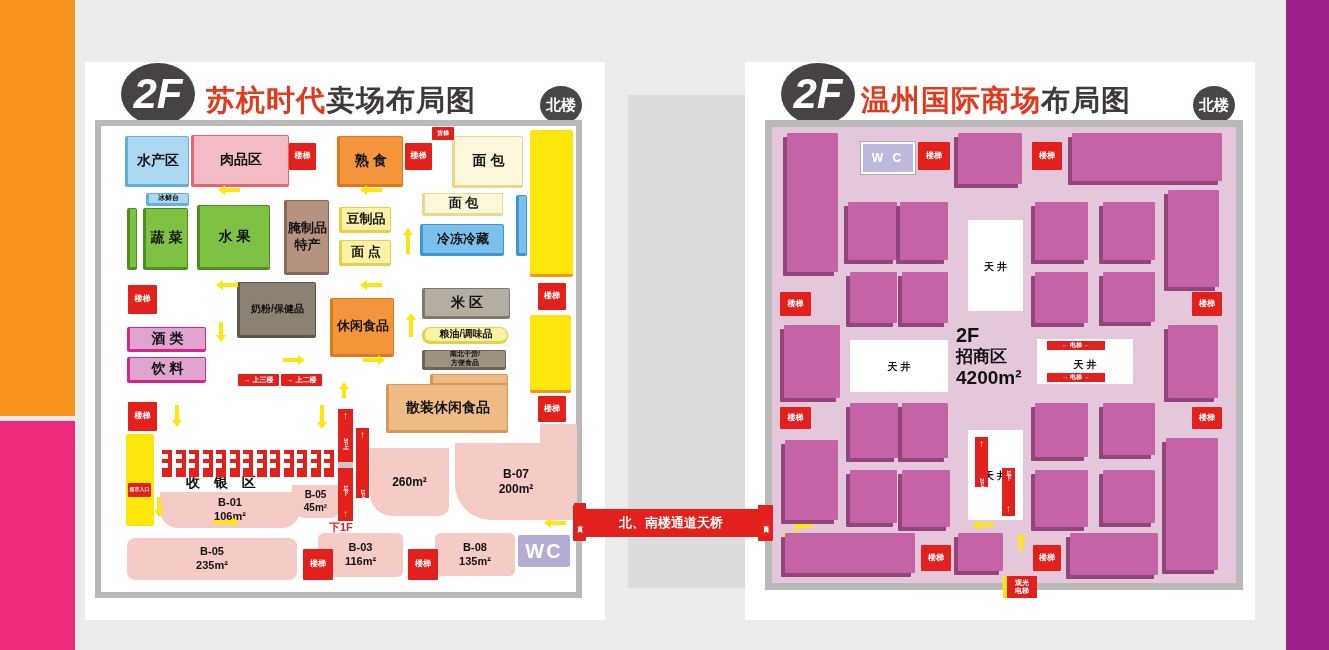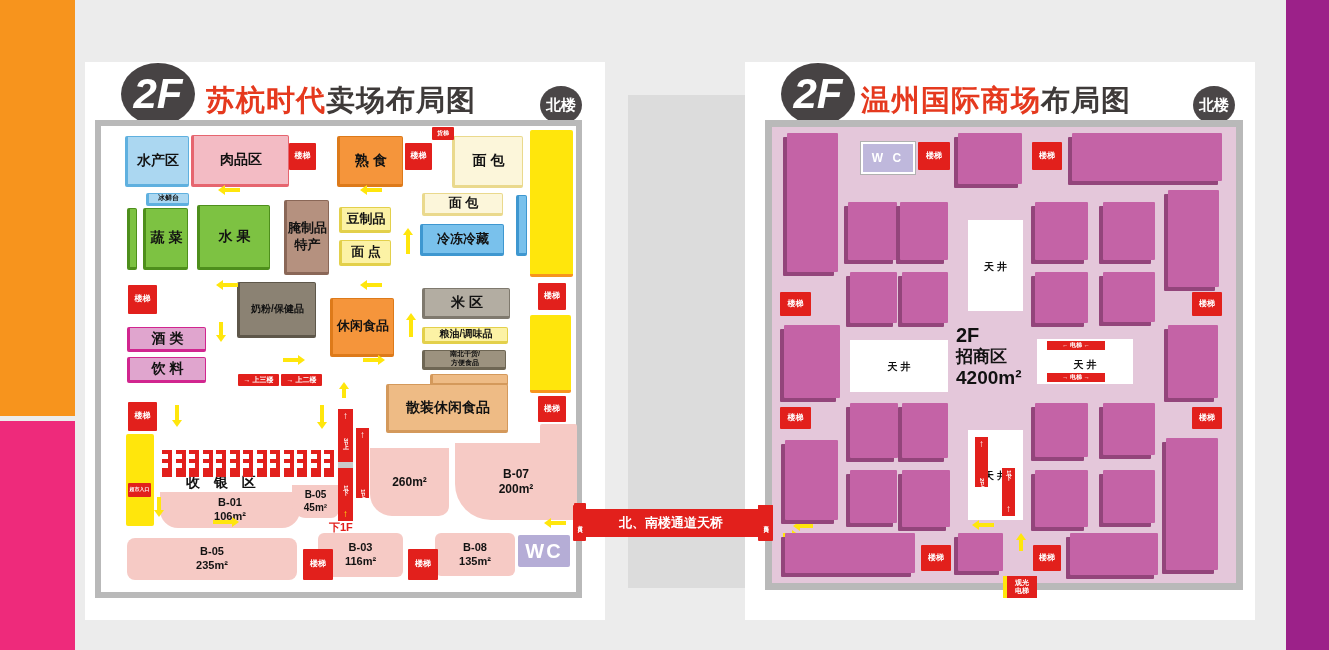--- a/index.html
+++ b/index.html
@@ -142,21 +142,21 @@
     <div class="zone c-tan" style="left: 284px; top: 200px; width: 45px; height: 75px; font-size: 13px;">腌制品
 特产</div>
     <div class="zone c-ypale" style="left: 339px; top: 207px; width: 52px; height: 26px; font-size: 13px;">豆制品</div>
     <div class="zone c-ypale" style="left: 339px; top: 240px; width: 52px; height: 26px; font-size: 13px;">面 点</div>
     <div class="zone c-cream" style="left: 422px; top: 193px; width: 81px; height: 23px; font-size: 13px;">面 包</div>
     <div class="zone c-blue" style="left: 420px; top: 224px; width: 84px; height: 32px; font-size: 13px;">冷冻冷藏</div>
     <div class="zone c-blue" style="left: 516px; top: 195px; width: 11px; height: 61px;"></div>
     <div class="zone c-taupe" style="left: 237px; top: 282px; width: 79px; height: 56px; font-size: 10px;">奶粉/保健品</div>
     <div class="zone c-orange" style="left: 330px; top: 298px; width: 64px; height: 59px; font-size: 13px;">休闲食品</div>
     <div class="zone c-gray" style="left: 422px; top: 288px; width: 88px; height: 31px; font-size: 14px;">米  区</div>
-    <div class="zone c-ypale" style="left: 422px; top: 327px; width: 86px; height: 17px; font-size: 10px;">粮油/调味品</div>
+    <div class="zone c-ypale" style="left: 422px; top: 327px; width: 86px; height: 17px; font-size: 10px; border-radius: 8px;">粮油/调味品</div>
     <div class="zone c-taupe2" style="left: 422px; top: 350px; width: 84px; height: 20px; font-size: 7px;">南北干货/
 方便食品</div>
     <div class="zone c-lilac" style="left: 127px; top: 327px; width: 79px; height: 25px; font-size: 14px;">酒 类</div>
     <div class="zone c-lilac" style="left: 127px; top: 357px; width: 79px; height: 26px; font-size: 14px;">饮 料</div>
     <div class="zone c-tan2" style="left: 430px; top: 374px; width: 78px; height: 12px;"></div>
     <div class="zone c-tan2" style="left: 386px; top: 384px; width: 122px; height: 49px; font-size: 14px;">散装休闲食品</div>
     <div class="zone c-yellow" style="left: 126px; top: 434px; width: 28px; height: 92px;"></div>
     <div class="zone c-plight" style="left: 160px; top: 492px; width: 140px; height: 36px; font-size: 11px; border-radius: 0px 0px 18px 18px;">B-01
 106m²</div>
     <div class="zone c-plight" style="left: 292px; top: 485px; width: 47px; height: 33px; font-size: 10px; border-radius: 0px 0px 8px 14px;">B-05

